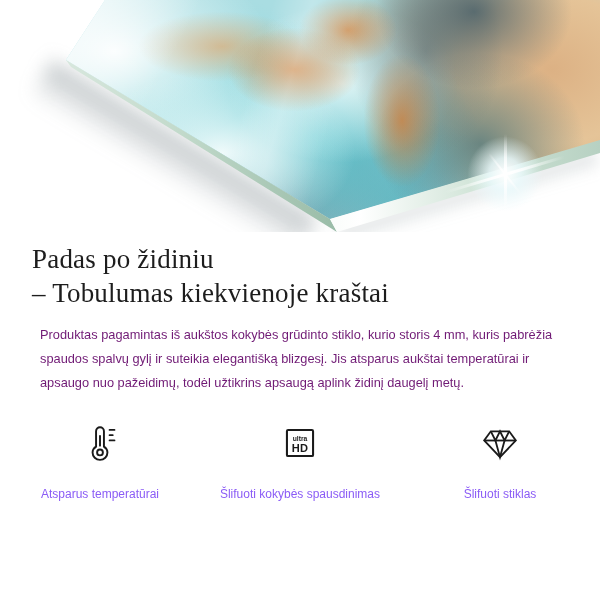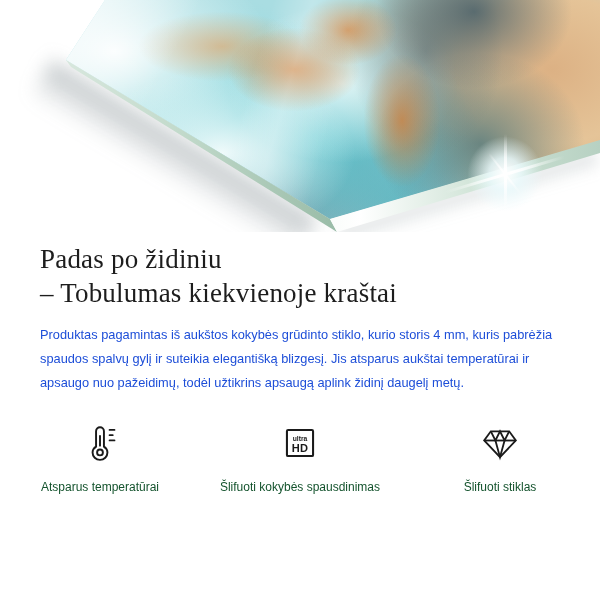--- a/index.html
+++ b/index.html
@@ -74,36 +74,36 @@
     position:absolute;left:-62px;top:-1.5px;width:124px;height:3px;transform:rotate(-16.5deg);
     background:linear-gradient(to right,rgba(255,255,255,0),#fff 45%,#fff 55%,rgba(255,255,255,0));
   }
   .sparkle .ray-s{
     position:absolute;left:-26px;top:-1px;width:52px;height:2px;transform:rotate(52deg);
     background:linear-gradient(to right,rgba(255,255,255,0),#fff 50%,rgba(255,255,255,0));
   }
 
   
   .page-title{
-    margin:10px 40px 0 40px;font-family:"Liberation Serif",serif;font-weight:400;
+    margin:10px 40px 0 32px;font-family:"Liberation Serif",serif;font-weight:400;
     font-size:27px;line-height:34px;color:#1d1d1d;letter-spacing:.2px;
   }
   .intro{
     margin:13px 40px 4px 40px;max-width:533px;
-    font-size:12.8px;line-height:24px;color:#1d4ed8;
+    font-size:12.8px;line-height:24px;color:#701a75;
   }
 
   
   .features{
     margin-top:25px;display:grid;grid-template-columns:repeat(3,1fr);
     row-gap:12px;width:600px;
   }
   .feature{display:flex;flex-direction:column;align-items:center;}
   .icon-wrap{height:46px;display:flex;align-items:center;justify-content:flex-end;}
-  .feature-label{margin-top:14px;font-size:12px;color:#14532d;line-height:14px;text-align:center;}
+  .feature-label{margin-top:21px;font-size:12px;color:#8b5cf6;line-height:14px;text-align:center;}
   .fsvg{display:block;}
   .badge-top{font-family:"Liberation Sans",sans-serif;font-weight:bold;font-size:8.5px;}
   .badge-bottom{font-family:"Liberation Sans",sans-serif;font-weight:bold;font-size:14px;letter-spacing:.3px;}
 </style>
 </head>
 <body>
 
 <div class="hero">
   <div class="hero-shadow-left"></div>
   <div class="hero-shadow-right"></div>

